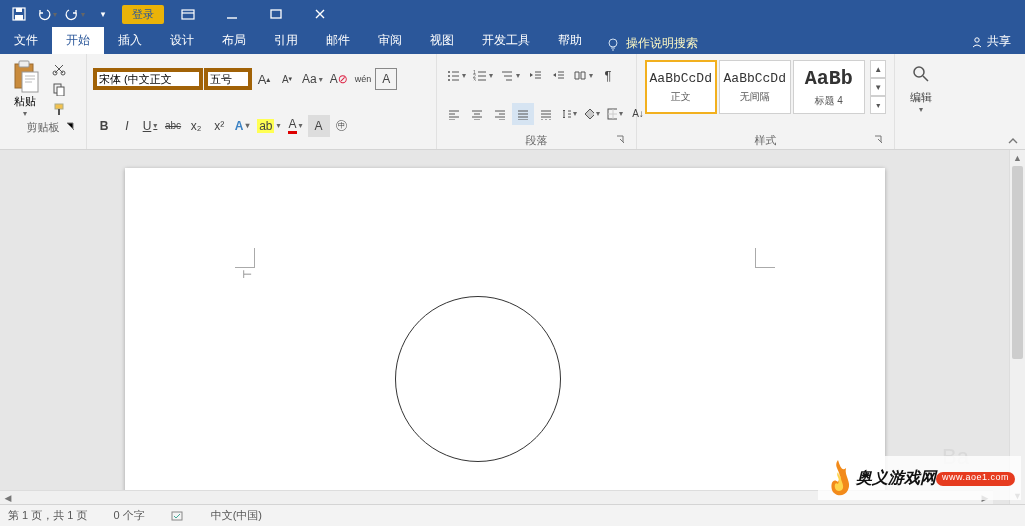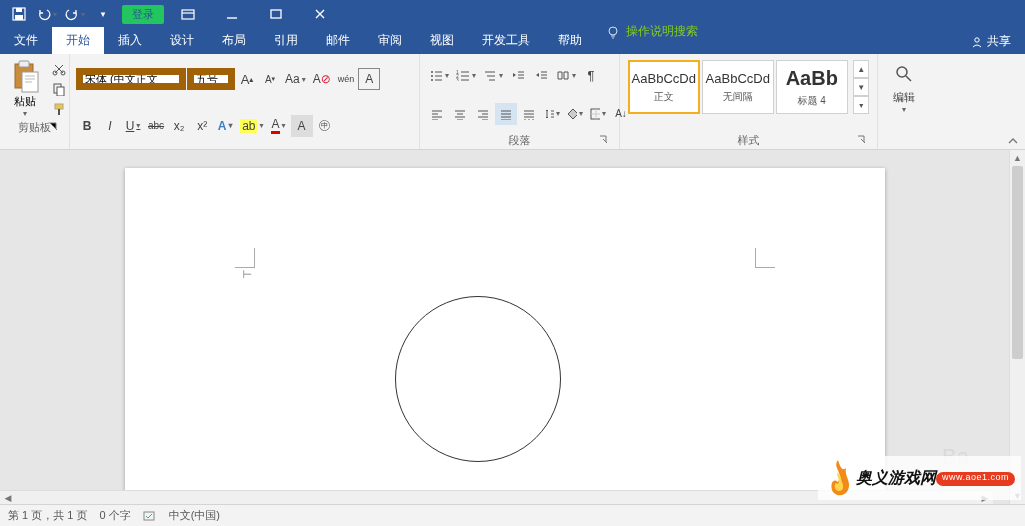--- a/index.html
+++ b/index.html
@@ -4,47 +4,47 @@
 <style>
 * { margin:0; padding:0; box-sizing:border-box; font-family:"Microsoft YaHei","Segoe UI",sans-serif; }
 body { width:1025px; height:526px; background:#fff; overflow:hidden; position:relative; }
 
 
 .titlebar { height:28px; background:#2b579a; display:flex; align-items:center; color:#fff; font-size:12px; }
 .titlebar .qat { display:flex; gap:2px; padding:0 6px; }
 .titlebar .qat .qbtn { width:26px; height:24px; display:flex; align-items:center; justify-content:center; cursor:pointer; }
 .titlebar .title { flex:1; text-align:center; }
 .titlebar .right { display:flex; align-items:center; gap:4px; }
-.titlebar .login { background:#22c55e; color:#2b579a; padding:2px 10px; font-size:11px; border-radius:2px; cursor:pointer; }
+.titlebar .login { background:#eab308; color:#2b579a; padding:2px 10px; font-size:11px; border-radius:2px; cursor:pointer; }
 .titlebar .winbtn { width:40px; height:28px; display:flex; align-items:center; justify-content:center; cursor:pointer; }
 .titlebar svg { stroke:#fff; fill:none; }
 
 
 .tabs { height:26px; background:#2b579a; display:flex; align-items:flex-end; color:#fff; font-size:12px; }
 .tab { padding:5px 14px 5px; cursor:pointer; }
 .tab.active { background:#ffffff; color:#2b579a; }
-.tabs .tell { display:flex; align-items:center; gap:6px; padding:0 10px; color:#84cc16; font-size:12px; margin-bottom:14px; }
+.tabs .tell { display:flex; align-items:center; gap:6px; padding:0 10px; color:#fef9c3; font-size:12px; margin-bottom:2px; }
 .tabs .share { margin-left:auto; padding:0 14px; display:flex; align-items:center; gap:4px; font-size:12px; margin-bottom:4px; cursor:pointer; }
 
 
 .ribbon { height:96px; background:#f3f3f3; border-bottom:1px solid #d4d4d4; display:flex; position:relative; }
 .group { border-right:1px solid #e1e1e1; display:flex; flex-direction:column; padding:2px 6px 0; position:relative; }
 .group .rows { flex:1; display:flex; flex-direction:column; justify-content:space-around; }
 .group .label { height:16px; font-size:11px; color:#666; text-align:center; position:relative; }
 .group .launcher { position:absolute; right:2px; bottom:2px; width:12px; height:12px; cursor:pointer; }
 .group .launcher svg { stroke:#777; }
 .btn { display:inline-flex; align-items:center; justify-content:center; cursor:pointer; border:1px solid transparent; padding:1px 2px; height:22px; min-width:22px; font-size:12px; color:#444; }
 .row { display:flex; align-items:center; gap:1px; }
-select.combo, .combo { height:22px; font-size:11px; border:7px solid #a16207; background:#fff; padding:0 2px; }
+select.combo, .combo { height:22px; font-size:11px; border:4px solid #a16207; background:#fff; padding:0 2px; }
 .bigbtn { display:flex; flex-direction:column; align-items:center; padding:2px 6px; cursor:pointer; font-size:11px; color:#444; }
 .bigbtn .ico { width:32px; height:32px; display:flex; align-items:center; justify-content:center; }
 .styles { display:flex; gap:2px; }
 .stylecard { width:72px; height:54px; border:1px solid #d0d0d0; background:#fff; display:flex; flex-direction:column; align-items:center; justify-content:center; cursor:pointer; }
 .stylecard.sel { border-color:#f2b01e; box-shadow:inset 0 0 0 1px #f2b01e; }
-.stylecard .prev { font-size:13px; color:#333; }
+.stylecard .prev { font-size:13px; color:#333;font-family:Liberation Mono, monospace; }
 .stylecard .nm { font-size:10px; color:#555; margin-top:4px; }
 .stylecard.big .prev { font-size:20px; font-weight:bold; }
 .style-scroll { width:16px; display:flex; flex-direction:column; margin-left:2px; }
 .style-scroll .sbtn { flex:1; border:1px solid #d0d0d0; background:#fff; display:flex; align-items:center; justify-content:center; cursor:pointer; font-size:8px; color:#555; }
 .ribbon .collapse { position:absolute; right:6px; bottom:2px; cursor:pointer; }
 
 
 .clip { display:flex; gap:4px; align-items:flex-start; padding-top:2px; }
 .paste { display:flex; flex-direction:column; align-items:center; cursor:pointer; padding:2px 4px; }
 .paste svg { width:30px; height:34px; }
@@ -61,21 +61,21 @@
 .circle { position:absolute; top:128px; left:270px; width:166px; height:166px; border:1px solid #333; border-radius:50%; }
 .scroll-v { width:16px; background:#f0f0f0; border-left:1px solid #ddd; display:flex; flex-direction:column; }
 .scroll-v .arr { height:16px; display:flex; align-items:center; justify-content:center; cursor:pointer; color:#777; font-size:9px;}
 .scroll-v .track { flex:1; position:relative; }
 .scroll-v .thumb { position:absolute; left:2px; right:2px; top:0; height:60%; background:#cdcdcd; border-radius:2px; cursor:pointer;}
 .scroll-h { position:absolute; left:0; right:16px; bottom:0; height:14px; background:#f0f0f0; border-top:1px solid #ddd; display:flex;}
 .scroll-h .arr{width:16px;display:flex;align-items:center;justify-content:center;cursor:pointer;color:#777;font-size:9px;}
 .scroll-h .track{flex:1;position:relative;}
 
 
-.status { position:absolute; bottom:0; left:0; right:0; height:22px; background:#f3f3f3; border-top:1px solid #d4d4d4; display:flex; align-items:center; font-size:11px; color:#555; padding:0 8px; gap:12px;}
+.status { position:absolute; bottom:0; left:0; right:0; height:22px; background:#f3f3f3; border-top:1px solid #d4d4d4; display:flex; align-items:center; font-size:11px; color:#555; padding:0 8px; gap:26px;}
 .status .cell { display:flex; align-items:center; gap:4px; cursor:pointer;}
 
 
 .wm { position:absolute; right:4px; bottom:26px; display:flex; align-items:center; gap:4px; background:rgba(255,255,255,0.8); padding:2px 6px; }
 .wm .flame { width:28px; height:40px; }
 .wm .txt { display:flex; flex-direction:row; line-height:1; }
 .wm .cn { font-size:16px; font-weight:bold; color:#111; font-style:italic; }
 .wm .pill { background:#e63b1f; color:#fff; font-size:9px; padding:1px 6px; border-radius:7px; margin-top:2px; letter-spacing:0.5px;}
 .bai { position:absolute; right:56px; bottom:56px; color:#d9d9d9; font-size:22px; font-family:Arial; }
 .jing { position:absolute; right:56px; bottom:38px; color:#e6e6e6; font-size:12px; font-style:italic;}
@@ -159,21 +159,21 @@
     <svg width="12" height="12">
         <circle cx="6" cy="4" r="2.2" stroke="#fff" fill="none"></circle>
         <path d="M2 11 Q6 7 10 11" stroke="#fff" fill="none"></path>
       </svg>
     <span>共享</span>
   </div>
 </div>
 
 <div class="ribbon">
 
-  <div class="group" style="width:70px">
+  <div class="group" style="width:87px">
     <div class="clip">
       <div class="paste">
         <svg viewBox="0 0 30 34">
             <rect x="5" y="4" width="18" height="24" fill="#c98b3c" stroke="#9a6a2e"></rect>
             <rect x="9" y="1" width="10" height="6" rx="1" fill="#eee" stroke="#999"></rect>
             <rect x="12" y="12" width="16" height="20" fill="#fff" stroke="#999"></rect>
             <path d="M15 16h10M15 19h10M15 22h7" stroke="#bbb"></path>
           </svg>
         <span style="font-size:11px;">粘贴</span>
         <span style="font-size:8px;color:#666;">▾</span>

